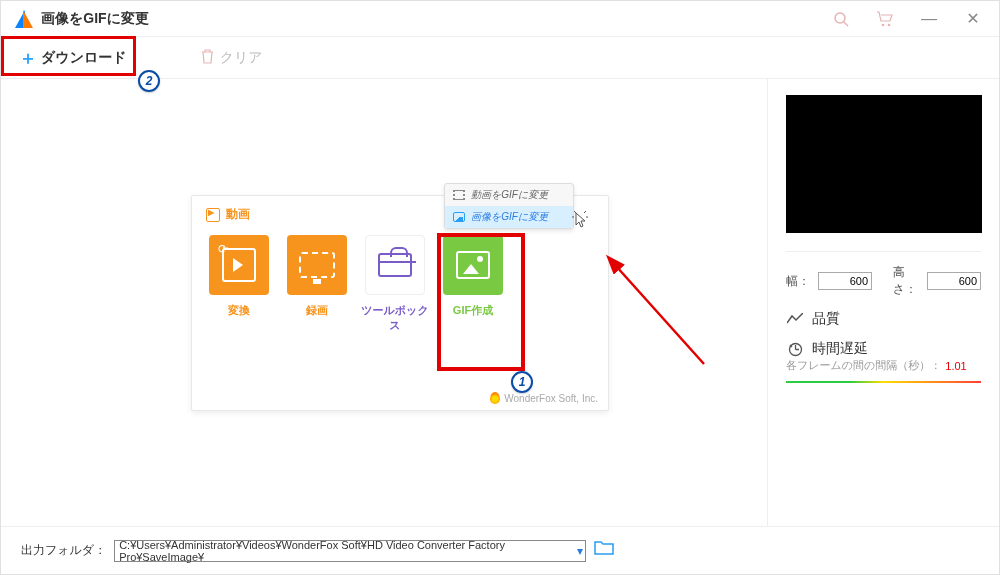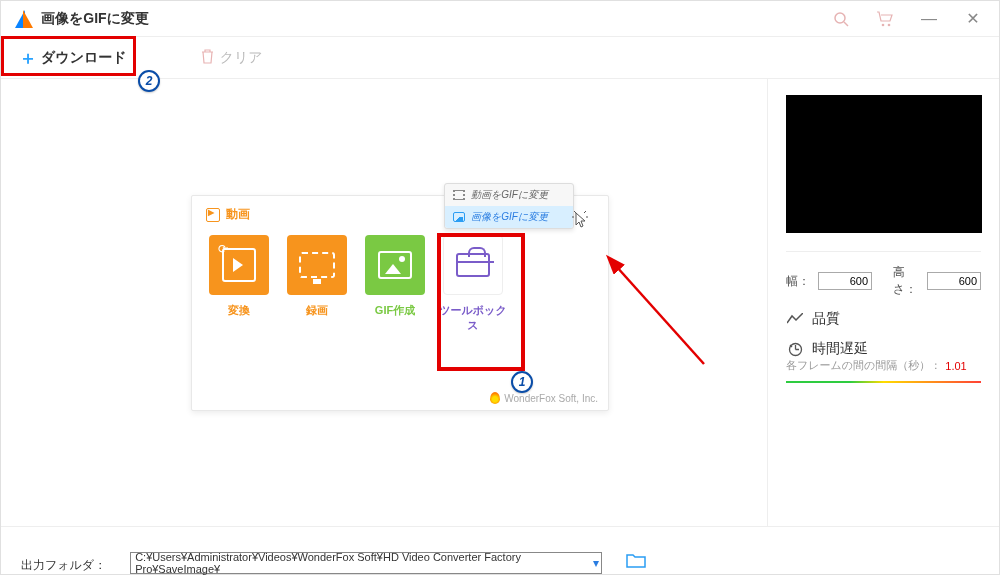--- a/index.html
+++ b/index.html
@@ -30,21 +30,21 @@
   .dim-row input { width:54px; height:18px; border:1px solid #aaa; text-align:right; font-size:11px; padding:0 3px; }
   .dim-row .dlabel { margin-right:2px; }
   .dim-row .sp { width:12px; }
   .section-head { display:flex; align-items:center; gap:8px; font-size:14px; color:#333; margin-top:12px; }
   .section-head .ico { width:18px; height:18px; display:flex; align-items:center; justify-content:center; color:#555; }
   .quality-select { width:100%; height:24px; border:1px solid #ddd; background:#fafafa; color:#bbb; font-size:12px; margin-top:10px; display:flex; align-items:center; padding:0 8px; justify-content:space-between; }
   .quality-select .chev { color:#bbb; font-size:10px; }
   .delay-text { font-size:11px; color:#999; display:flex; gap:4px; align-items:center; }
   .delay-text .val { color:#e30000; }
   .grad-line { height:2px; margin-top:8px; background: linear-gradient(90deg, #2ecc40 0%, #2ecc40 33%, #ffdc00 50%, #ff4136 100%); }
-  .bottom-bar { height:48px; border-top:1px solid #eee; display:flex; align-items:flex-end; padding:0 20px; gap:24px; }
+  .bottom-bar { height:48px; border-top:1px solid #eee; display:flex; align-items:center; padding:12px 20px; gap:8px; }
   .bottom-bar .lbl { font-size:12px; color:#333; }
   .bottom-bar .path-input { flex:0 0 472px; height:22px; border:1px solid #888; font-size:11px; padding:0 18px 0 4px; display:flex; align-items:center; color:#333; position:relative; }
   .bottom-bar .path-input .dd { position:absolute; right:2px; top:3px; color:#2a7de1; font-size:12px; }
   .folder-ico { color:#2a9df4; font-size:18px; }
   .bottom-bar .bspacer { flex:1; }
   .make-gif-btn { width:220px; height:48px; background:#e8e8e8; color:#c0c0c0; display:flex; align-items:center; justify-content:center; font-size:16px; margin-right:-20px; }
 
   
   .panel { position:absolute; left:190px; top:116px; width:418px; height:216px; background:#fff; border:1px solid #e8e8e8; box-shadow:0 2px 6px rgba(0,0,0,0.08); border-radius:2px; }
   .panel-head { display:flex; align-items:center; gap:6px; padding:10px 14px 0; color:#f7941d; font-size:12px; font-weight:bold; }
@@ -179,30 +179,30 @@
               </div>
             <div class="tl">変換</div>
           </div>
           <div class="tile">
             <div class="box orange">
                 <div class="ico-rec"></div>
               </div>
             <div class="tl">録画</div>
           </div>
           <div class="tile">
+            <div class="box white">
+                <div class="ico-tool"></div>
+              </div>
+            <div class="tl purple">ツールボックス</div>
+          </div>
+          <div class="tile">
             <div class="box green">
                 <div class="ico-gif"></div>
               </div>
             <div class="tl green">GIF作成</div>
-          </div>
-          <div class="tile">
-            <div class="box white">
-                <div class="ico-tool"></div>
-              </div>
-            <div class="tl purple">ツールボックス</div>
           </div>
         </div>
 
         <div class="redbox1"></div>
         <div class="numbadge badge1">1</div>
         <div class="wf-credit">
           <span class="flame"></span>
           <span>WonderFox Soft, Inc.</span>
         </div>
       </div>

